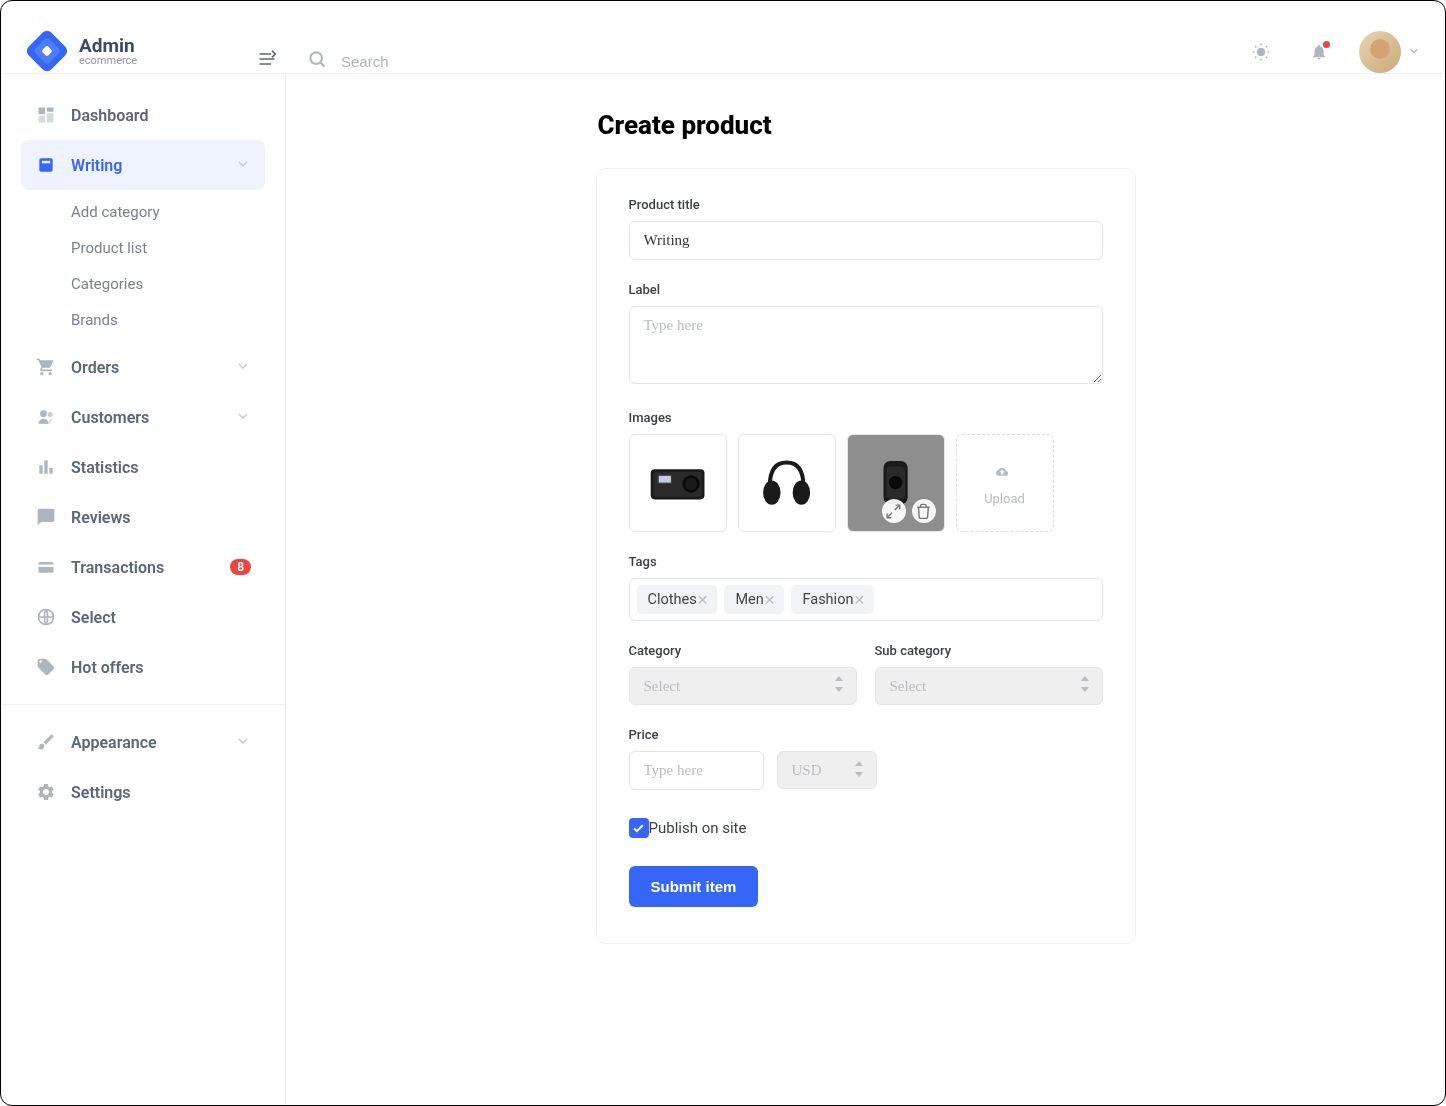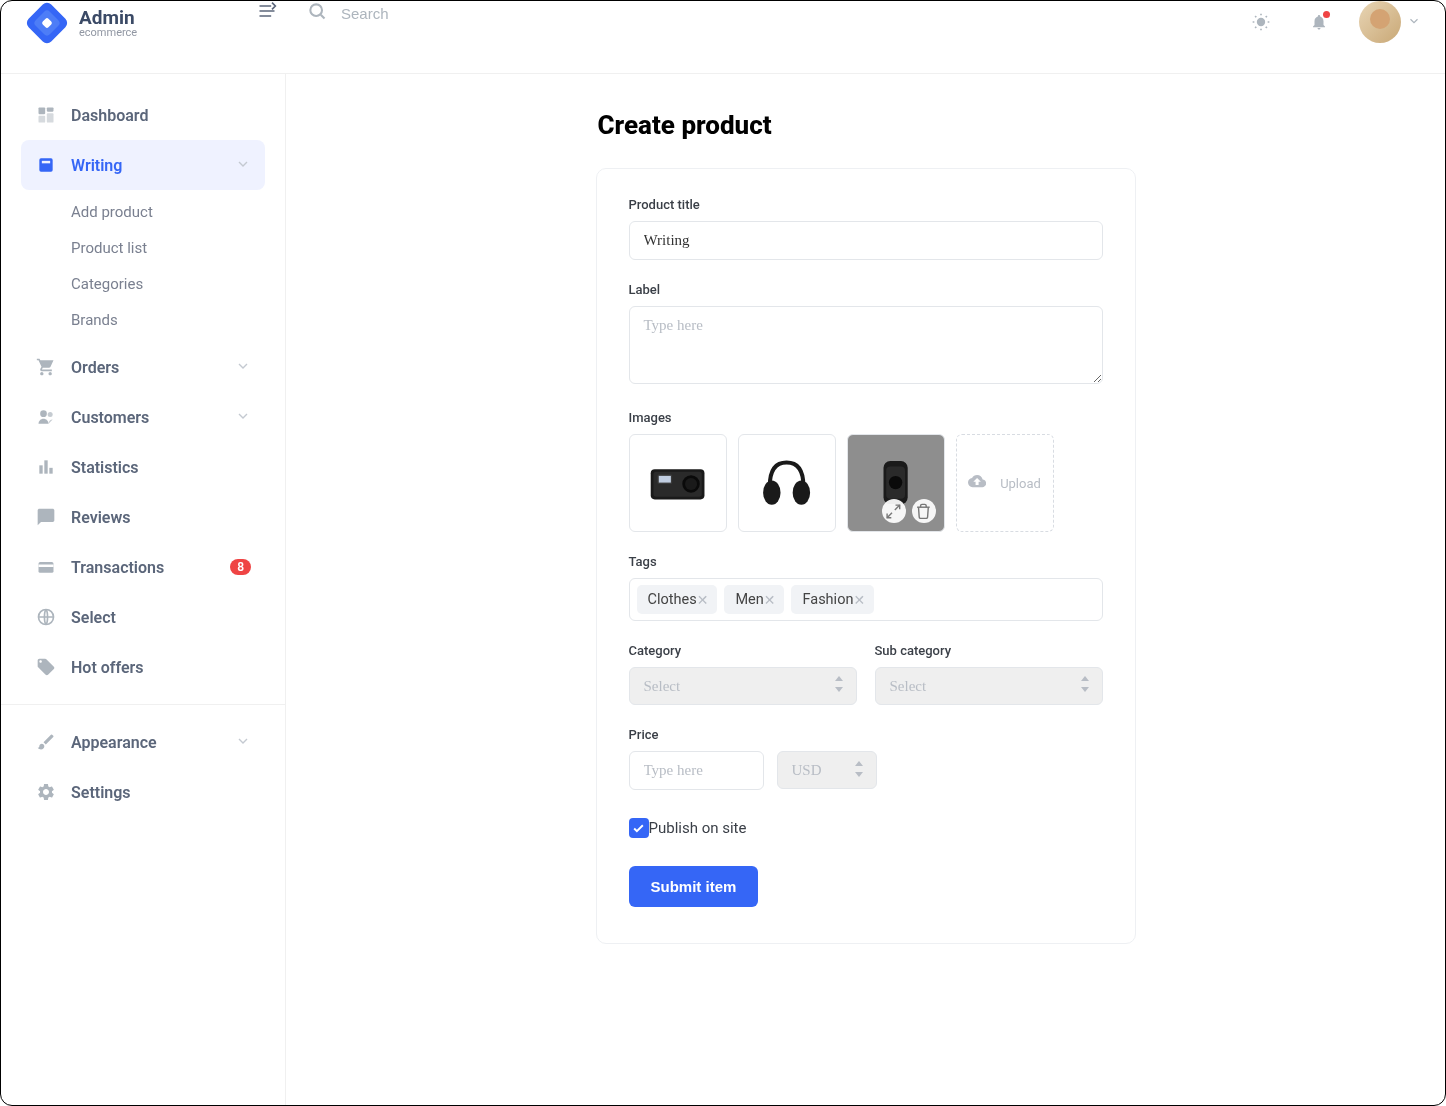--- a/index.html
+++ b/index.html
@@ -1,21 +1,21 @@
 <!DOCTYPE html>
 <html><head>
   <meta charset="utf-8">
   <style>
     * { margin: 0; padding: 0; box-sizing: border-box; }
     body { font-family: -apple-system, BlinkMacSystemFont, 'Segoe UI', Roboto, sans-serif; background: #fff; color: #29303b; }
     
     .app { display: flex; flex-direction: column; height: 100vh; width: 1446px; height: 1106px; border: 1px solid #000; border-radius: 12px; overflow: hidden; }
     
     
-    .header { height: 73px; display: flex; align-items: flex-start; padding: 0 24px; border-bottom: 1px solid #f0f0f0; }
+    .header { height: 73px; display: flex; align-items: flex-end; padding: 0 24px; border-bottom: 1px solid #f0f0f0; }
     .logo-wrap { display: flex; align-items: center; gap: 10px; width: 232px; }
     .logo-mark { width: 44px; height: 44px; position: relative; }
     .logo-mark svg { width: 100%; height: 100%; }
     .logo-text { display: flex; flex-direction: column; line-height: 1.05; }
     .logo-text .t1 { font-size: 19px; font-weight: 700; color: #3b4a66; }
     .logo-text .t2 { font-size: 11px; color: #9197a3; margin-top: -1px; }
     .menu-toggle { color: #5b667a; margin-right: 30px; }
     .search-wrap { display: flex; align-items: center; gap: 14px; flex: 1; }
     .search-icon { color: #adb5bd; }
     .search-input { border: none; outline: none; font-size: 15px; color: #555; width: 200px; }
@@ -58,21 +58,21 @@
     }
     .form-input::placeholder, .form-textarea::placeholder { color: #b8bdc5; }
     .form-textarea { height: 78px; resize: vertical; }
     
     .images-row { display: flex; gap: 11px; }
     .img-thumb { width: 98px; height: 98px; border: 1px solid #e3e6ea; border-radius: 6px; display: flex; align-items: center; justify-content: center; position: relative; cursor: pointer; }
     .img-thumb.overlay { background: #8e8e8e; }
     .img-thumb svg { width: 70%; height: 70%; }
     .thumb-actions { position: absolute; bottom: 8px; right: 8px; display: flex; gap: 6px; }
     .thumb-action-btn { width: 24px; height: 24px; border-radius: 50%; background: rgba(255,255,255,0.92); display: flex; align-items: center; justify-content: center; color: #777; }
-    .upload-box { border: 1px dashed #d8dce2; flex-direction: row; gap: 6px; color: #b8bdc5; }
+    .upload-box { border: 1px dashed #d8dce2; flex-direction: column; gap: 6px; color: #b8bdc5; }
     .upload-box .cloud-icon { font-size: 22px; }
     .upload-label { font-size: 13px; }
     
     .tags-box { border: 1px solid #e3e6ea; border-radius: 6px; padding: 6px 7px; display: flex; gap: 7px; flex-wrap: wrap; }
     .tag { background: #f1f3f6; border-radius: 5px; padding: 6px 9px 6px 11px; font-size: 14.5px; color: #444; display: flex; align-items: center; }
     .tag-x { color: #b8bdc5; cursor: pointer; font-size: 14px; }
     
     .row-2 { display: flex; gap: 18px; }
     .col { flex: 1; }
     .select-wrap { position: relative; }
@@ -180,21 +180,21 @@
               <rect x="4" y="4" width="16" height="16" rx="2"></rect>
               <rect x="7" y="7" width="10" height="3" fill="#eff2ff"></rect>
             </svg>
           </span>
         <span>Writing</span>
         <span class="chev-s"><svg width="16" height="16" viewBox="0 0 24 24" fill="none" stroke="currentColor" stroke-width="2">
               <polyline points="6 9 12 15 18 9"></polyline>
             </svg></span>
       </div>
       <div class="sub-items">
-        <div class="sub-item">Add product</div>
+        <div class="sub-item">Add category</div>
         <div class="sub-item">Product list</div>
         <div class="sub-item">Categories</div>
         <div class="sub-item">Brands</div>
       </div>
       <div class="nav-item">
         <span class="icon">
             <svg width="20" height="20" viewBox="0 0 24 24" fill="currentColor">
               <path d="M7 18c-1.1 0-2 .9-2 2s.9 2 2 2 2-.9 2-2-.9-2-2-2zM17 18c-1.1 0-2 .9-2 2s.9 2 2 2 2-.9 2-2-.9-2-2-2zM7.17 14.75l.03-.12L8.1 13h7.45c.75 0 1.41-.41 1.75-1.03L21 4H5.21l-.94-2H1v2h2l3.6 7.59-1.35 2.44C4.52 15.37 5.48 17 7 17h12v-2H7.17z"></path>
             </svg>
           </span>

